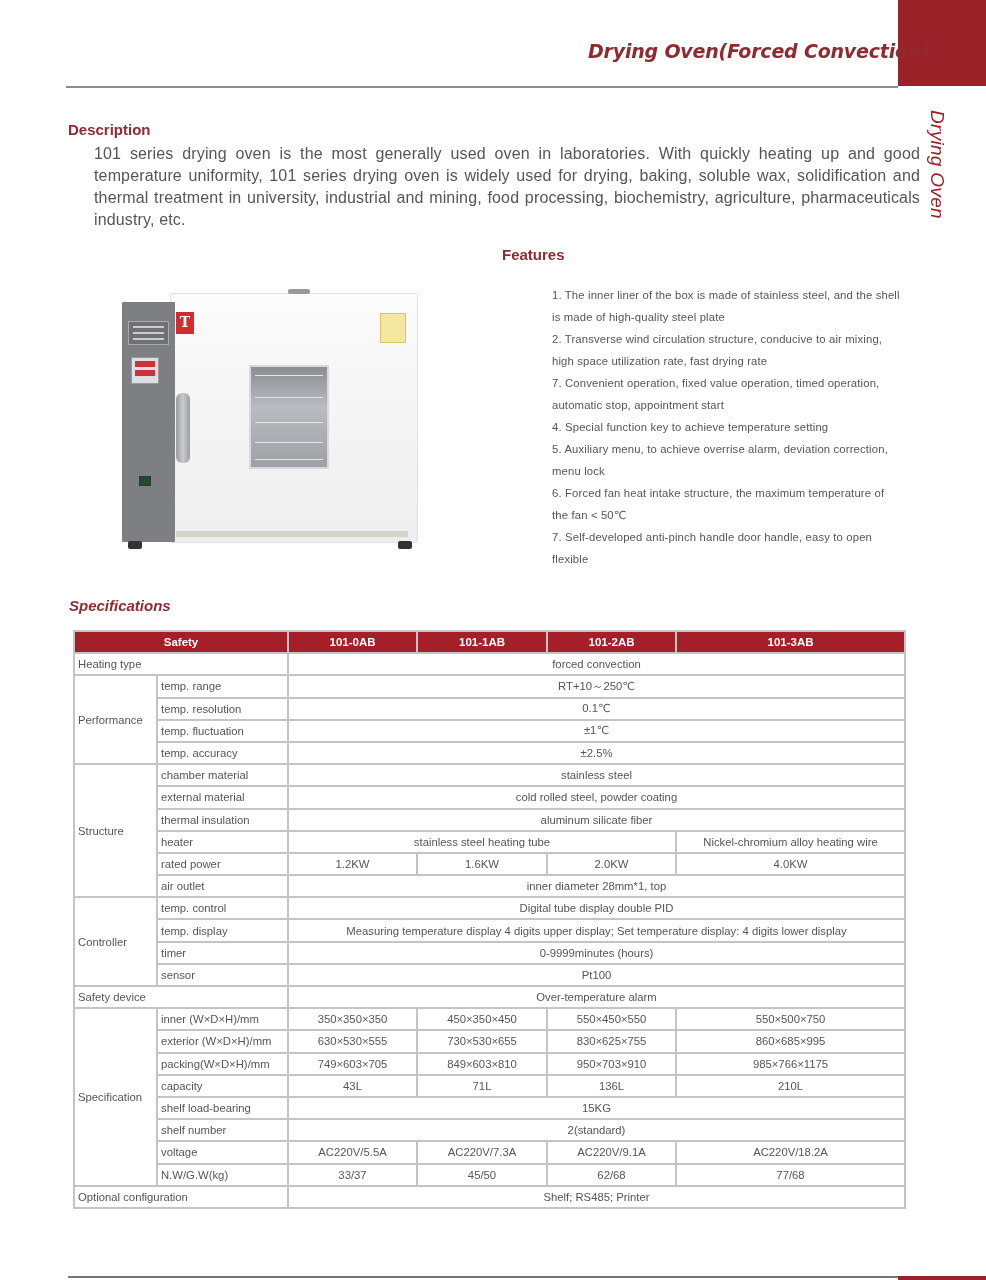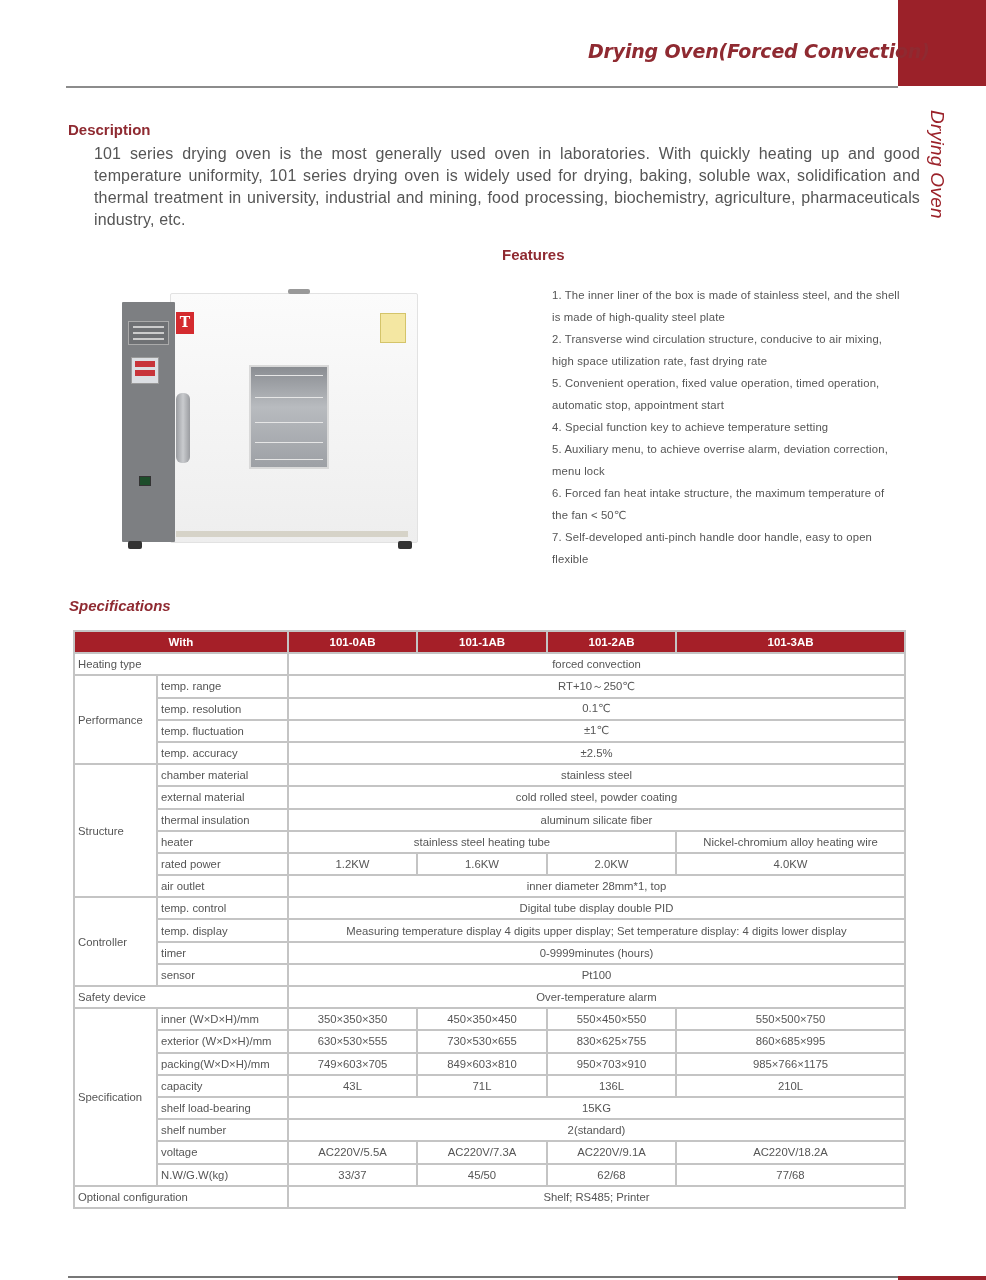--- a/index.html
+++ b/index.html
@@ -86,41 +86,41 @@
   <div class="warn"></div>
   <div class="strip"></div>
   <div class="foot" style="left:10px"></div>
   <div class="foot" style="left:280px"></div>
 </div>
 
 <div class="section-h feat-h">Features</div>
 <ul class="features">
   <li>1. The inner liner of the box is made of stainless steel, and the shell is made of high-quality steel plate</li>
   <li>2. Transverse wind circulation structure, conducive to air mixing, high space utilization rate, fast drying rate</li>
-  <li>5. Convenient operation, fixed value operation, timed operation, automatic stop, appointment start</li>
+  <li>7. Convenient operation, fixed value operation, timed operation, automatic stop, appointment start</li>
   <li>4. Special function key to achieve temperature setting</li>
   <li>5. Auxiliary menu, to achieve overrise alarm, deviation correction, menu lock</li>
   <li>6. Forced fan heat intake structure, the maximum temperature of the fan &lt; 50℃</li>
   <li>7. Self-developed anti-pinch handle door handle, easy to open flexible</li>
 </ul>
 
 <div class="section-h spec-h">Specifications</div>
 
 <table class="spec">
   <colgroup>
     <col style="width:83px">
       <col style="width:131px">
       <col style="width:129px">
       <col style="width:130px">
       <col style="width:129px">
       <col style="width:229px">
   </colgroup>
   <tbody>
       <tr>
-    <th colspan="2">With</th>
+    <th colspan="2">Safety</th>
     <th>101-0AB</th>
     <th>101-1AB</th>
     <th>101-2AB</th>
     <th>101-3AB</th>
   </tr>
   <tr>
     <td colspan="2">Heating type</td>
     <td colspan="4" class="v">forced convection</td>
   </tr>
   <tr>

